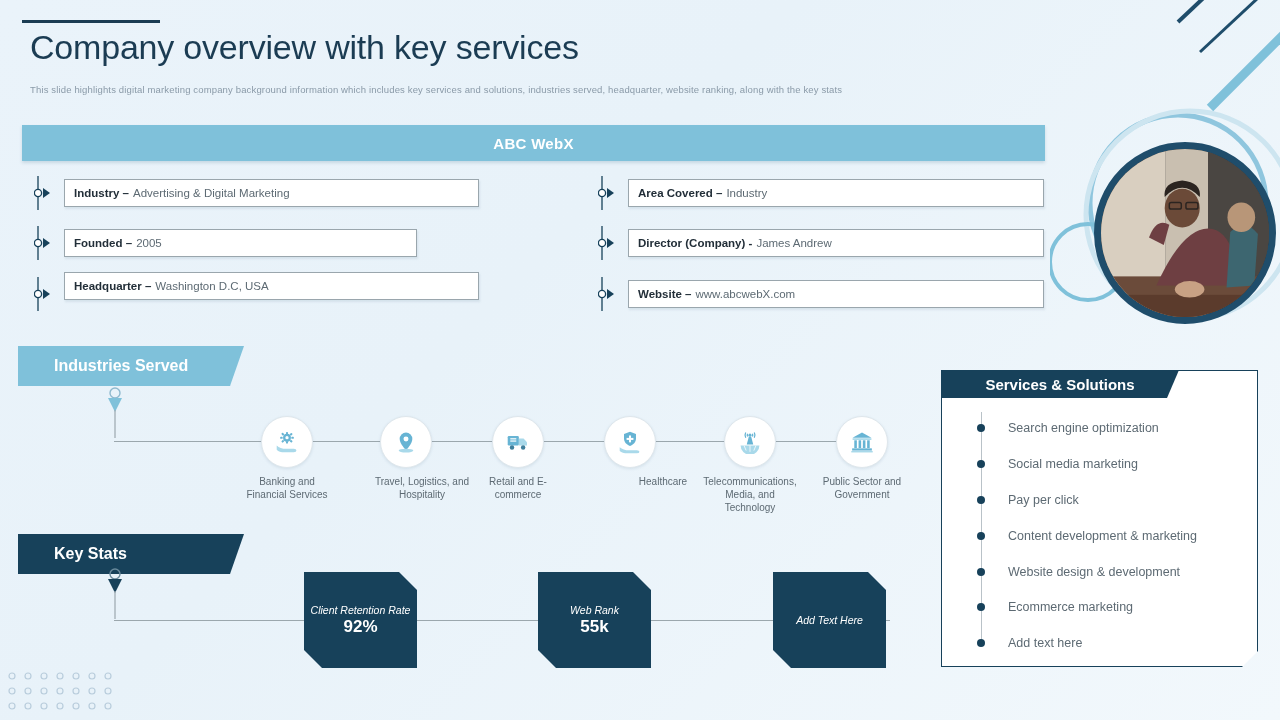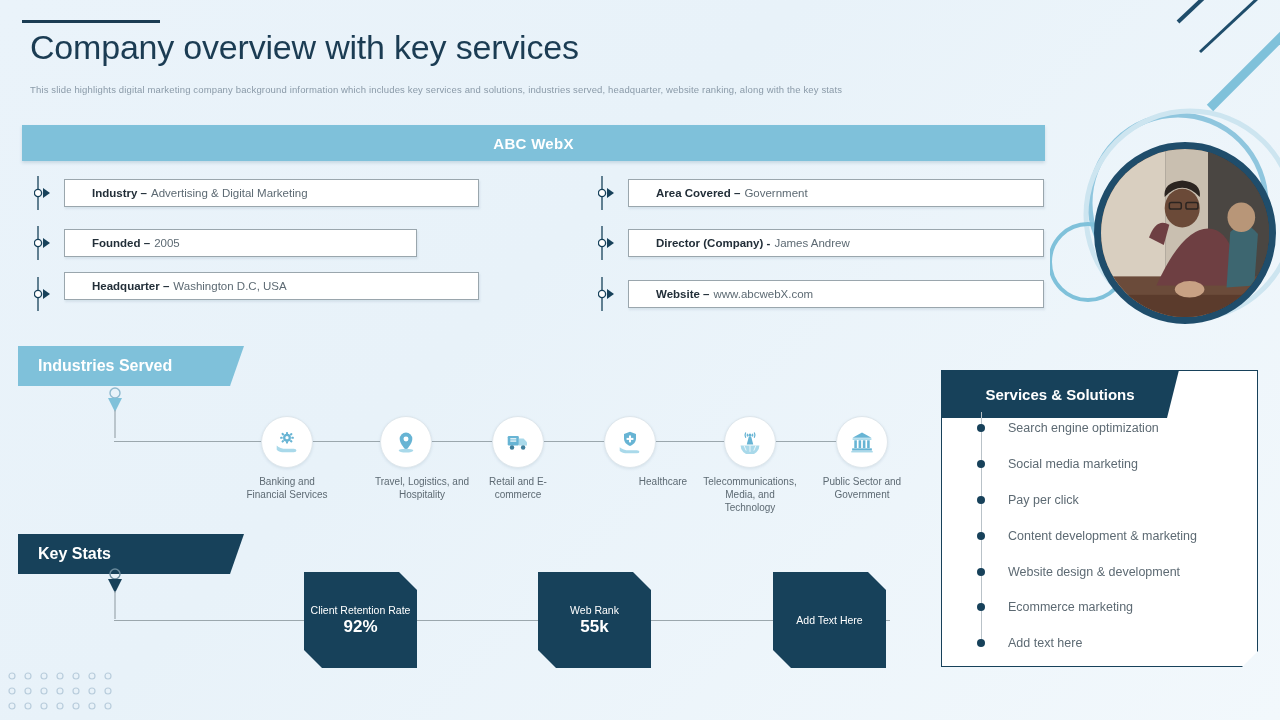--- a/index.html
+++ b/index.html
@@ -50,31 +50,31 @@
     background: #7fc1da;
     display:flex; align-items:center; justify-content:center;
     box-shadow: 0 2px 3px rgba(100,140,165,.25);
   }
   .company-band span { color:#ffffff; font-size:15px; font-weight:bold; letter-spacing:.3px; }
 
   
   .info-box {
     position:absolute; height: 28px;
     background:#fff; border:1px solid #9aa6ad;
-    display:flex; align-items:center; padding-left: 27px;
+    display:flex; align-items:center; padding-left: 9px;
     font-size: 11.5px; color:#5d6a73;
     box-shadow: 1px 2px 2px rgba(120,150,170,.18);
   }
   .info-box b { color:#222e38; font-weight:bold; margin-right:4px; font-size:11.5px; }
   .info-marker { position:absolute; width:18px; height:34px; }
 
   
   .tab {
     position:absolute; height: 40px;
-    display:flex; align-items:center; padding-left: 20px;
+    display:flex; align-items:center; padding-left: 36px;
     color:#fff; font-size:16px; font-weight:bold;
     box-shadow: 0 2px 4px rgba(110,140,165,.25);
   }
   .tab.light { background:#7fc1da; }
   .tab.dark  { background:#17415a;margin-top:7px; }
 
   
   .ind-line { position:absolute; background:#9ba7ad; }
   .ind-node {
     position:absolute; width:52px; height:52px; border-radius:50%;
@@ -87,32 +87,32 @@
     font-size:10px; line-height:13px; color:#5d6a73;
   }
 
   
   .stat-card {
     position:absolute; width:113px; height:96px;
     background:#17415a; color:#fff; text-align:center;
     display:flex; flex-direction:column; align-items:center; justify-content:center;
     clip-path: polygon(0 0, calc(100% - 18px) 0, 100% 18px, 100% 100%, 18px 100%, 0 calc(100% - 18px));
   }
-  .stat-card .lbl { font-size:10.5px; line-height:13px; }
+  .stat-card .lbl { font-size:10.5px; line-height:13px;font-style:italic; }
   .stat-card .val { font-size:17px; font-weight:bold; margin-top:0; }
   .stat-line { position:absolute; background:#9ba7ad; height:1px; }
 
   
   .svc-panel {
     position:absolute; left:941px; top:370px; width:317px; height:297px;
     background:#ffffff; border:1px solid #17415a;
     clip-path: polygon(0 0, 100% 0, 100% calc(100% - 16px), calc(100% - 16px) 100%, 0 100%);
   }
   .svc-head {
-    position:absolute; left:941px; top:370px; width:238px; height:48px;
+    position:absolute; left:941px; top:370px; width:238px; height:28px;
     background:#17415a; color:#fff;
     display:flex; align-items:center; justify-content:center;
     font-size:15px; font-weight:bold;
     clip-path: polygon(0 0, 100% 0, calc(100% - 12px) 100%, 0 100%);
   }
   .svc-rail { position:absolute; left:981px; top:412px; width:1px; height:232px; background:#b9c2c8; }
   .svc-item { position:absolute; left:981px; display:flex; align-items:center; }
   .svc-dot { width:8px; height:8px; border-radius:50%; background:#17415a; margin-left:-4px; flex:0 0 auto; }
   .svc-text { margin-left:23px; font-size:12.5px; color:#5d6a73; white-space:nowrap; }
 </style>
@@ -192,21 +192,21 @@
   <span>Advertising &amp; Digital Marketing</span>
 </div>
 
 <svg class="info-marker" style="left:598px;top:176px" viewBox="0 0 18 34">
   <line x1="4" y1="0" x2="4" y2="34" stroke="#17415a" stroke-width="1.3"></line>
   <circle cx="4" cy="17" r="3.6" fill="#fff" stroke="#17415a" stroke-width="1.3"></circle>
   <path d="M9 12 L16 17 L9 22 Z" fill="#17415a"></path>
 </svg>
 <div class="info-box" style="left:628px;top:179px;width:416px">
   <b>Area Covered –</b>
-  <span>Government</span>
+  <span>Industry</span>
 </div>
 
 <svg class="info-marker" style="left:34px;top:226px" viewBox="0 0 18 34">
   <line x1="4" y1="0" x2="4" y2="34" stroke="#17415a" stroke-width="1.3"></line>
   <circle cx="4" cy="17" r="3.6" fill="#fff" stroke="#17415a" stroke-width="1.3"></circle>
   <path d="M9 12 L16 17 L9 22 Z" fill="#17415a"></path>
 </svg>
 <div class="info-box" style="left:64px;top:229px;width:353px">
   <b>Founded –</b>
   <span>2005</span>

